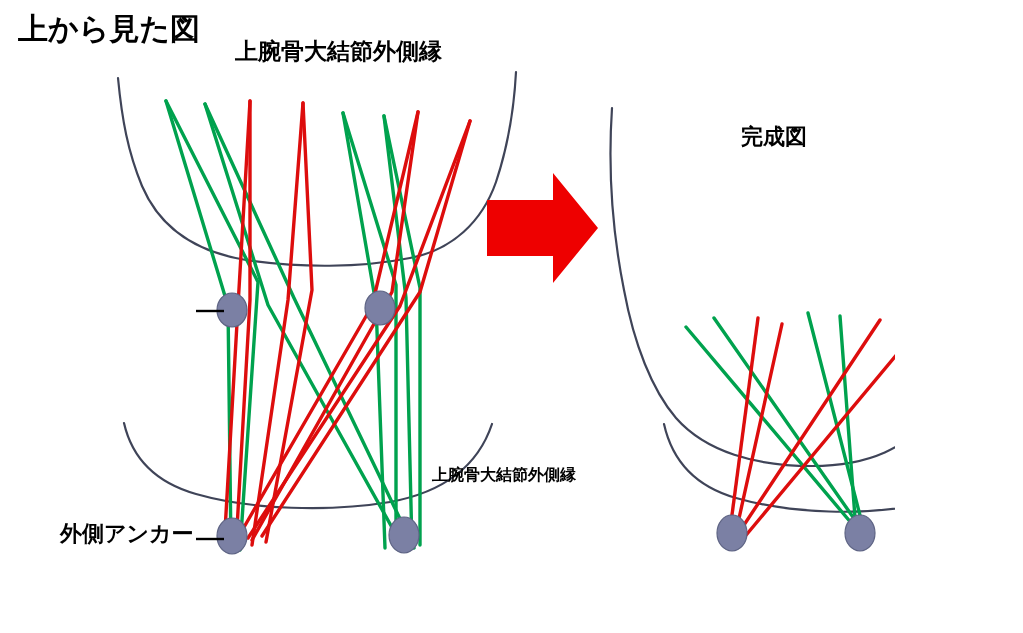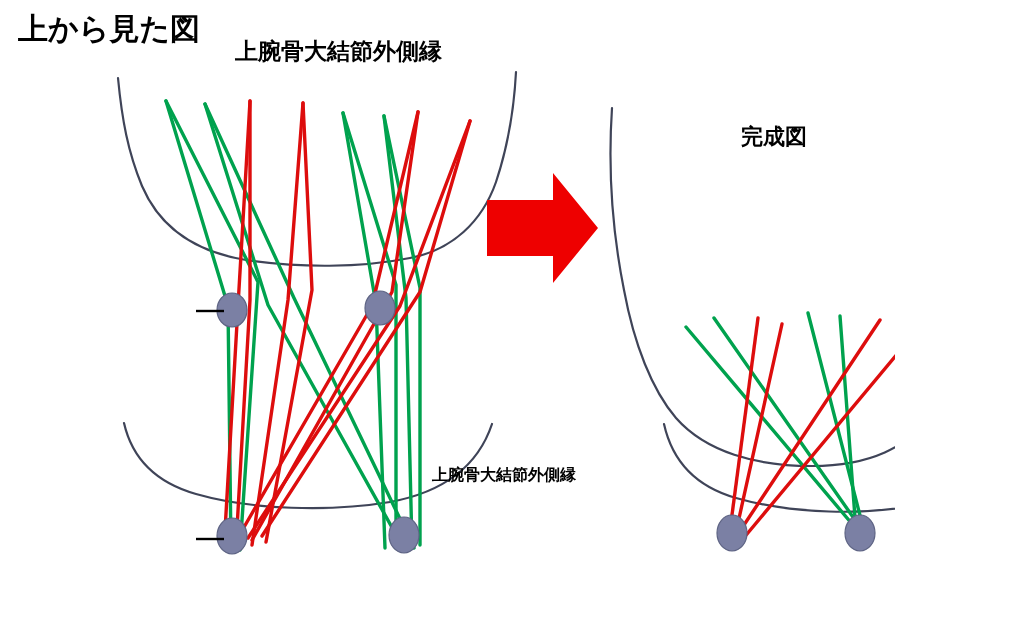--- a/index.html
+++ b/index.html
@@ -132,15 +132,16 @@
     <g id="leaders-group">
         <line x1="196" y1="311" x2="224" y2="311" stroke="#000000" stroke-width="2.4" stroke-linecap="butt"></line>
         <line x1="196" y1="539" x2="224" y2="539" stroke="#000000" stroke-width="2.4" stroke-linecap="butt"></line>
       </g>
 
   </svg>
 
   <div class="lbl lbl-title-left">上から見た図</div>
   <div class="lbl lbl-tendon">上腕骨大結節外側縁</div>
   <div class="lbl lbl-title-right">完成図</div>
+  <div class="lbl lbl-lateral-anchor">外側アンカー</div>
   <div class="lbl lbl-tuberosity">上腕骨大結節外側縁</div>
 
 </div>
 
 </body></html>

